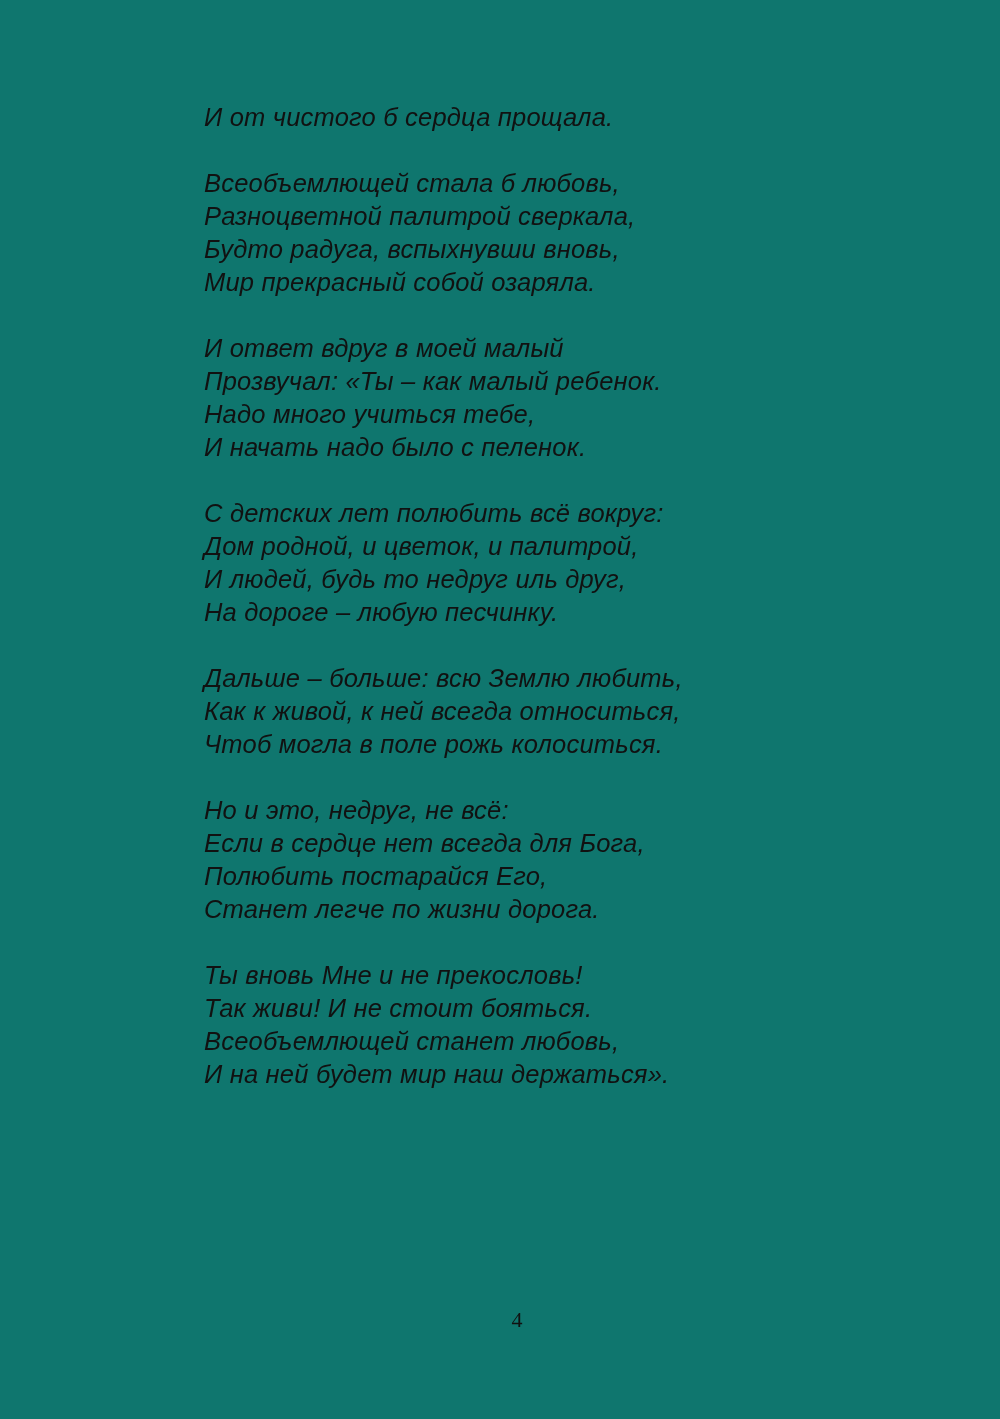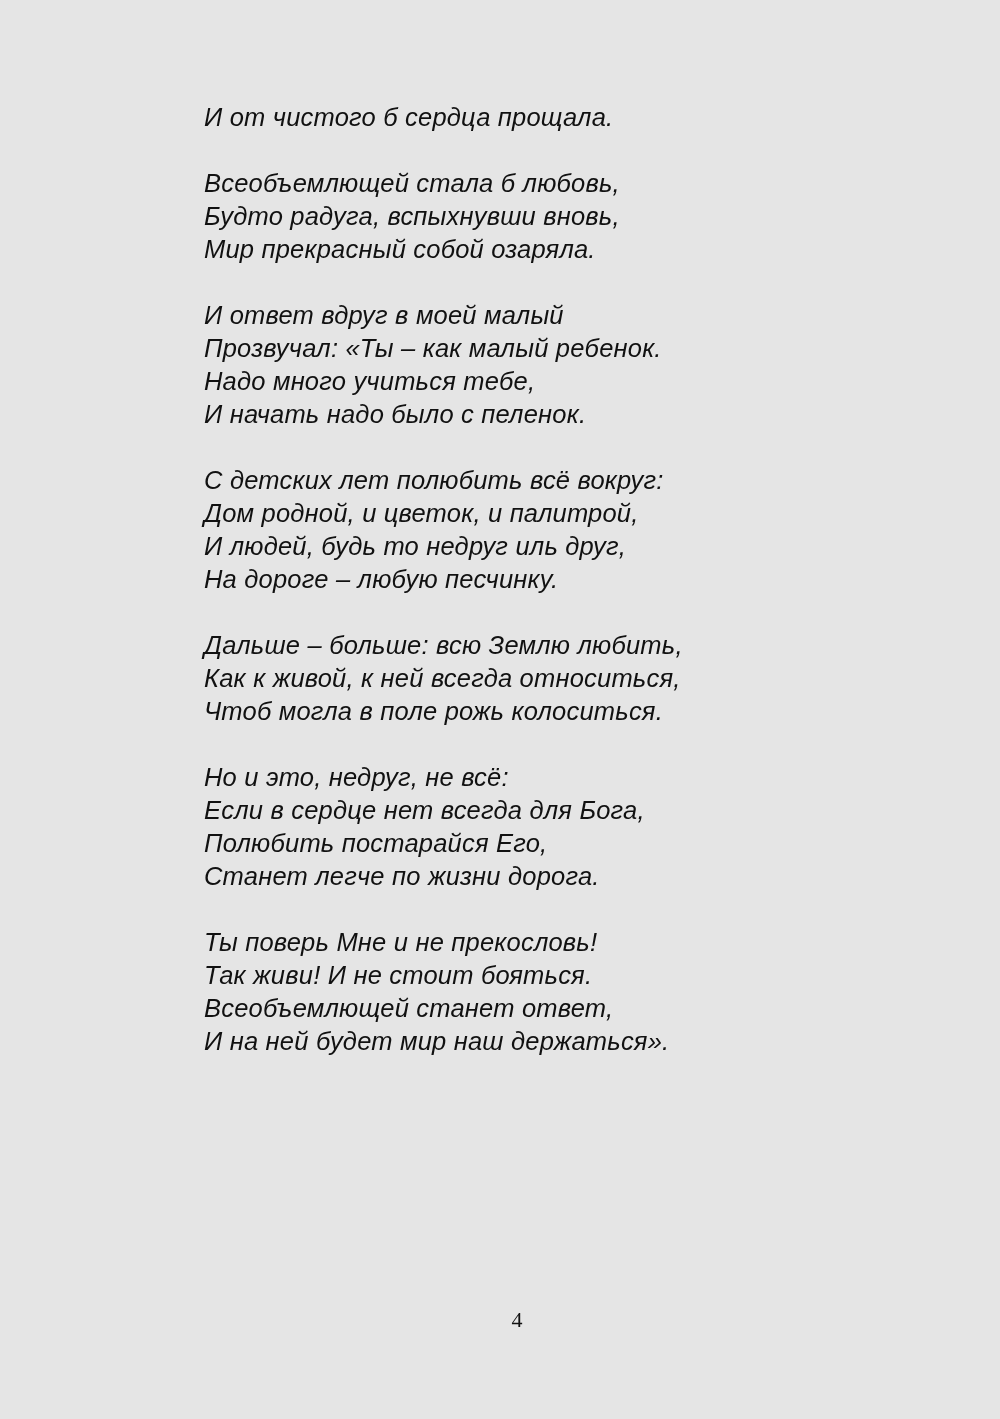--- a/index.html
+++ b/index.html
@@ -11,21 +11,21 @@
       width: 1000px;
       height: 1419px;
       position: relative;
       overflow: hidden;
     }
     .page {
       position: absolute;
       left: 0; top: 0;
       width: 1000px;
       height: 1419px;
-      background: #e5e5e5;
+      background: #0f766e;
     }
     .poem {
       position: absolute;
       left: 204px;
       top: 101px;
       width: 700px;
       font-family: "Liberation Sans", sans-serif;
       font-style: italic;
       font-size: 25.5px;
       line-height: 33px;
@@ -56,20 +56,21 @@
 
 <div class="page">
   <div class="poem">
 
     <div class="stanza">
       <span class="line">И от чистого б сердца прощала.</span>
     </div>
 
     <div class="stanza">
       <span class="line">Всеобъемлющей стала б любовь,</span>
+      <span class="line">Разноцветной палитрой сверкала,</span>
       <span class="line">Будто радуга, вспыхнувши вновь,</span>
       <span class="line">Мир прекрасный собой озаряла.</span>
     </div>
 
     <div class="stanza">
       <span class="line">И ответ вдруг в моей малый</span>
       <span class="line">Прозвучал: «Ты – как малый ребенок.</span>
       <span class="line">Надо много учиться тебе,</span>
       <span class="line">И начать надо было с пеленок.</span>
     </div>
@@ -88,22 +89,22 @@
     </div>
 
     <div class="stanza">
       <span class="line">Но и это, недруг, не всё:</span>
       <span class="line">Если в сердце нет всегда для Бога,</span>
       <span class="line">Полюбить постарайся Его,</span>
       <span class="line">Станет легче по жизни дорога.</span>
     </div>
 
     <div class="stanza">
-      <span class="line">Ты поверь Мне и не прекословь!</span>
+      <span class="line">Ты вновь Мне и не прекословь!</span>
       <span class="line">Так живи! И не стоит бояться.</span>
-      <span class="line">Всеобъемлющей станет ответ,</span>
+      <span class="line">Всеобъемлющей станет любовь,</span>
       <span class="line">И на ней будет мир наш держаться».</span>
     </div>
 
   </div>
 
   <div class="page-number">4</div>
 </div>
 
 </body></html>

